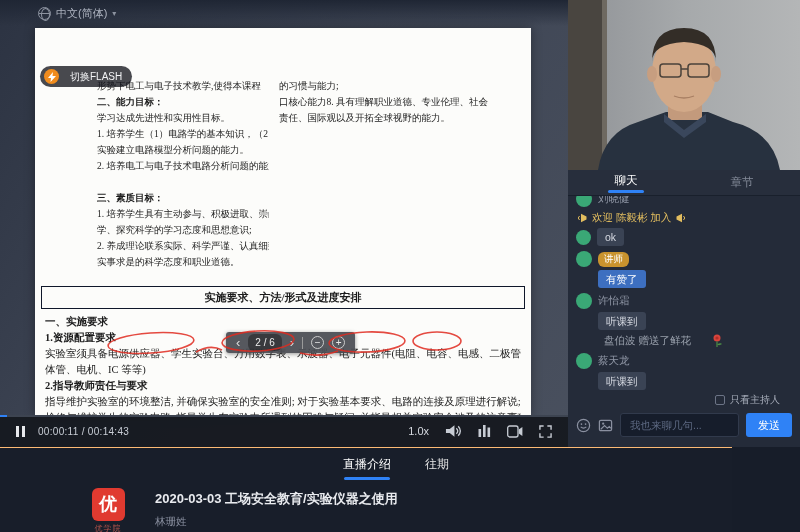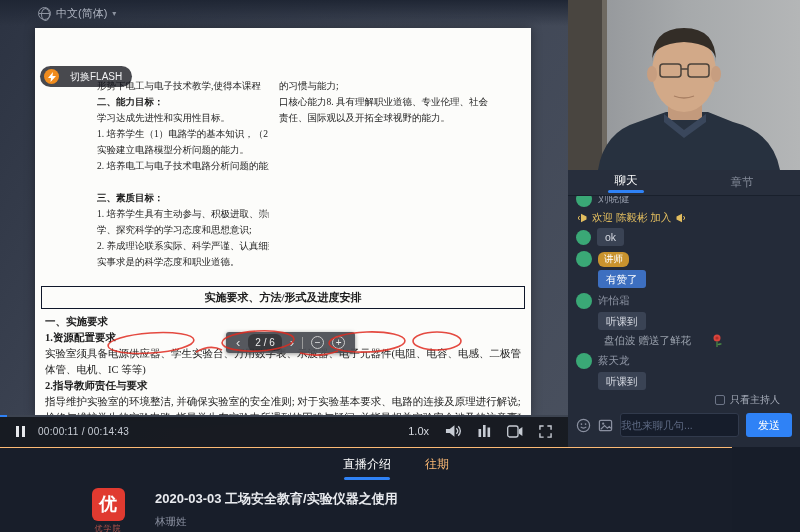--- a/index.html
+++ b/index.html
@@ -73,28 +73,28 @@
   .bubble.blue{background:var(--bubble-blue,#3d6fc0);color:#fff}
   .announce{display:flex;align-items:center;gap:5px;color:var(--announce,#e2bd5f);margin-top:4px}
   .horn{display:inline-flex;color:var(--announce,#e2bd5f)}
   .horn.l{transform:scaleX(-1)}
   .gift{display:flex;align-items:center;margin:4px 0 0 28px;color:#99a0ac}
   .rose{margin-left:20px;display:inline-flex}
   .host-row{height:16px;margin-top:2px;display:flex;justify-content:flex-end;align-items:center;gap:5px;padding-right:20px;color:#a7adba;font-size:10px}
   .cbx{width:10px;height:10px;border:1px solid #6c7486;border-radius:2px;cursor:pointer}
   .input-row{display:flex;align-items:center;gap:7px;margin:5px 8px 0 8px;height:24px}
   .cicon{display:inline-flex;cursor:pointer}
-  .chat-input{flex:1;height:24px;background:#161d2b;border:1px solid #313a4c;border-radius:3px;color:#d0d5de;font-size:10.5px;padding:0 0;outline:none;min-width:0;font-family:inherit}
+  .chat-input{flex:1;height:24px;background:#161d2b;border:1px solid #313a4c;border-radius:3px;color:#d0d5de;font-size:10.5px;padding:0 9px;outline:none;min-width:0;font-family:inherit}
   .chat-input::placeholder{color:#5d6982}
   .send{width:46px;height:24px;background:var(--accent,#2f82f6);border:none;border-radius:3px;color:#fff;font-size:11px;cursor:pointer;flex:none;font-family:inherit}
 
   
   .bottom{position:absolute;left:0;top:447px;width:732px;height:85px;background:#181e2a;border-top:1px solid #fdba74;padding-top:8px}
   .btabs{display:flex;justify-content:center;gap:34px;font-size:12px;transform:translateX(30px)}
-  .btab{display:flex;flex-direction:column;align-items:center;color:#fdba74;cursor:pointer}
+  .btab{display:flex;flex-direction:column;align-items:center;color:#e5e5e5;cursor:pointer}
   .btab.active{color:#fff}
   .btab.active:after{content:"";width:46px;height:3px;border-radius:2px;background:var(--accent,#2f82f6);margin-top:4px}
   .lecture{display:flex;gap:24px;padding-left:85px;margin-top:8px}
   .logo{width:46px;text-align:center}
   .logo-ic{width:33px;height:33px;margin:0 auto;background:var(--logo-red,#e03a30);border-radius:6px;color:#fff;font-size:18px;font-weight:bold;line-height:33px}
   .logo-cap{font-size:8px;color:#b5554c;margin-top:2px;letter-spacing:1px}
   .ltitle{font-size:13px;font-weight:bold;color:#e9ebef;margin-top:2px}
   .lname{font-size:10.5px;color:#8a90a0;margin-top:7px}
 </style>
 </head>

